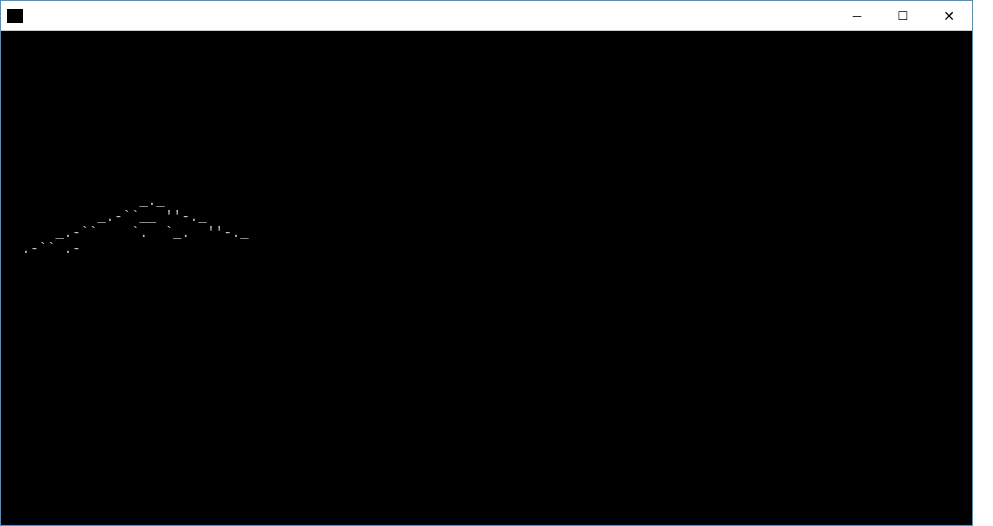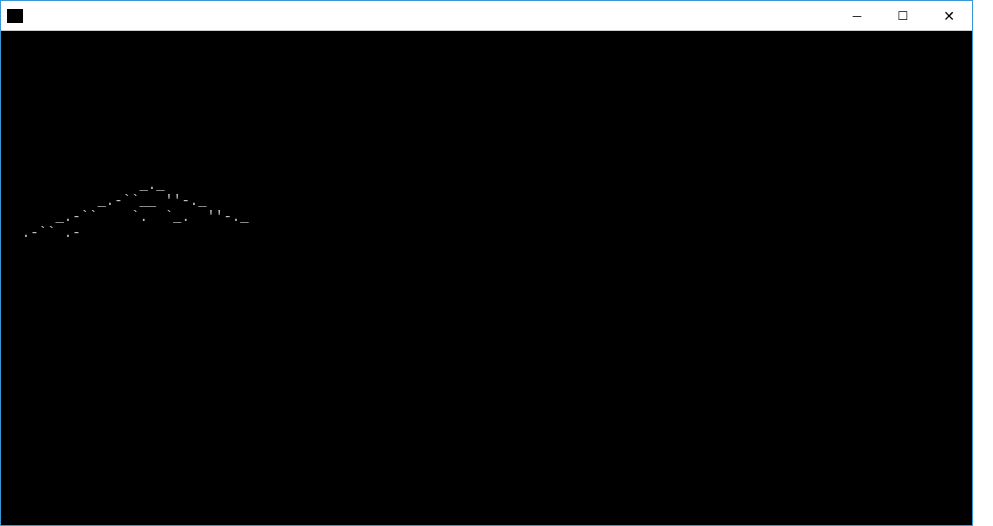--- a/index.html
+++ b/index.html
@@ -58,21 +58,21 @@
     color: #000;
   }
   .titlebar-btn.close { font-size: 14px; }
   .console {
     flex: 1;
     background: #000;
     color: #c0c0c0;
     font-family: "NSimSun","SimSun","Courier New",monospace;
     font-size: 14px;
     line-height: 16px;
-    padding: 2px 4px;
+    padding: 18px 4px;
     white-space: pre;
     overflow: hidden;
     position: relative;
   }
 </style>
 </head>
 <body>
 
 <div class="window">
 

